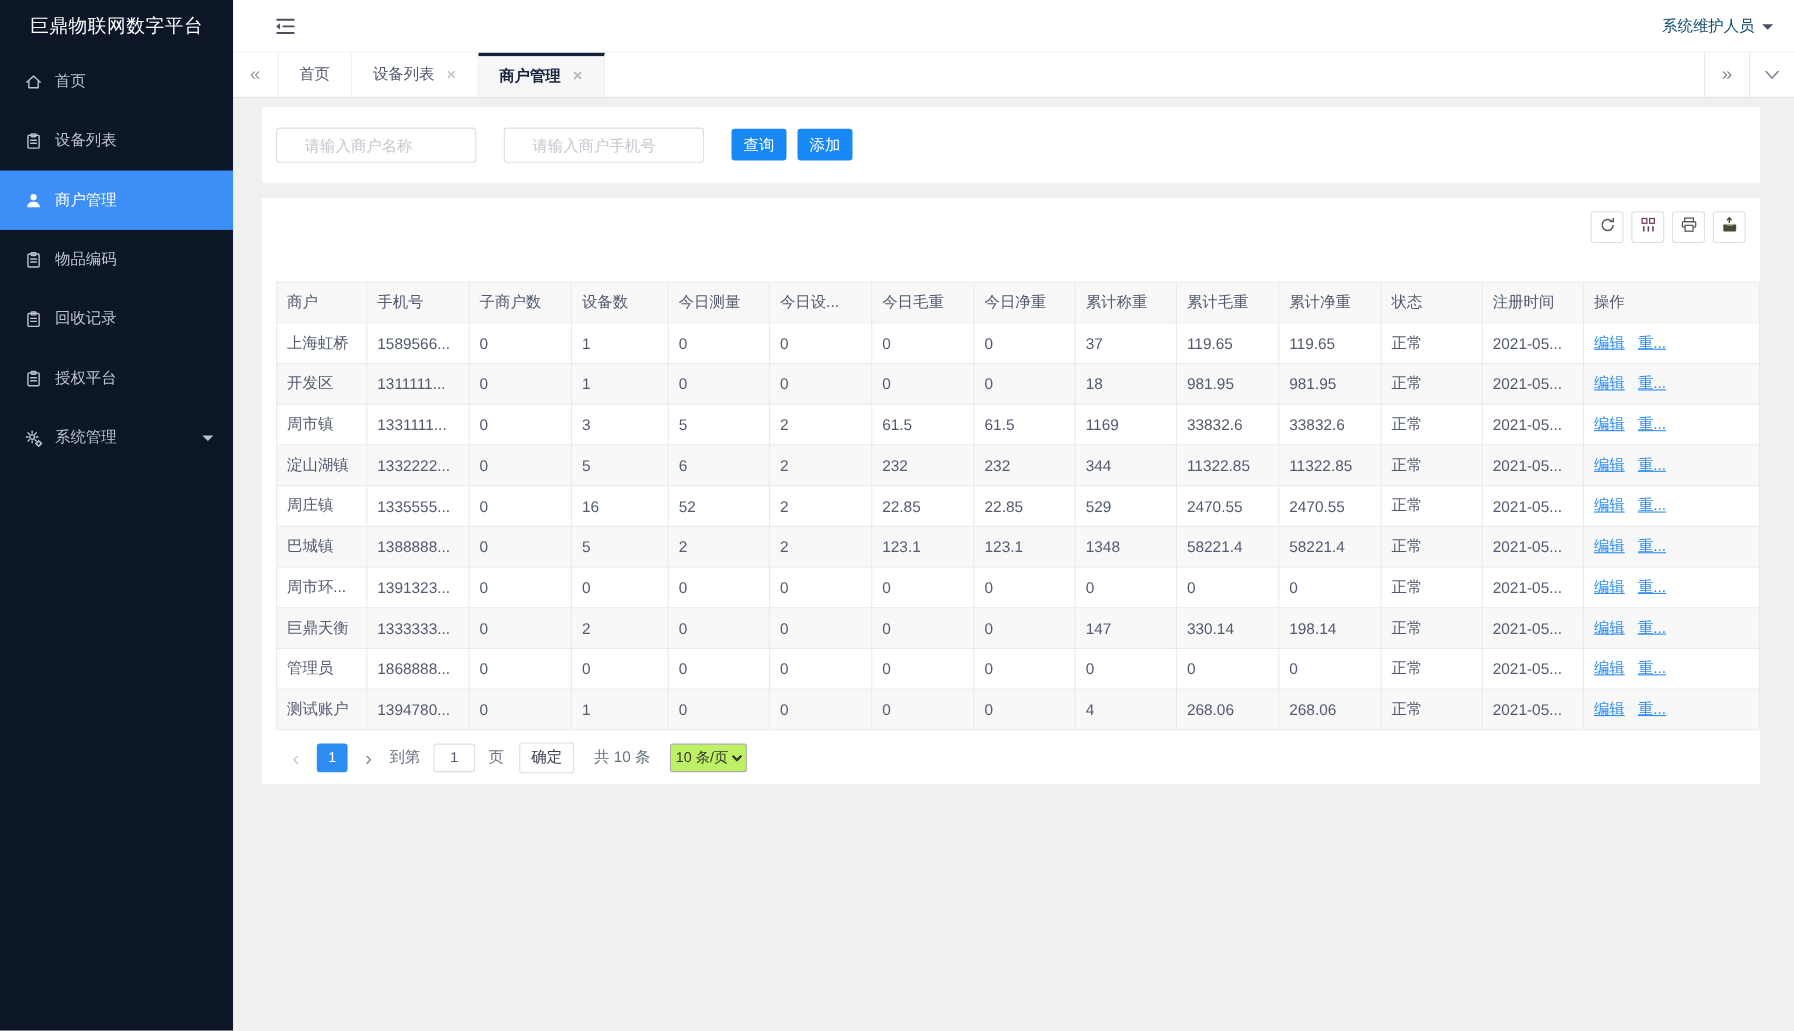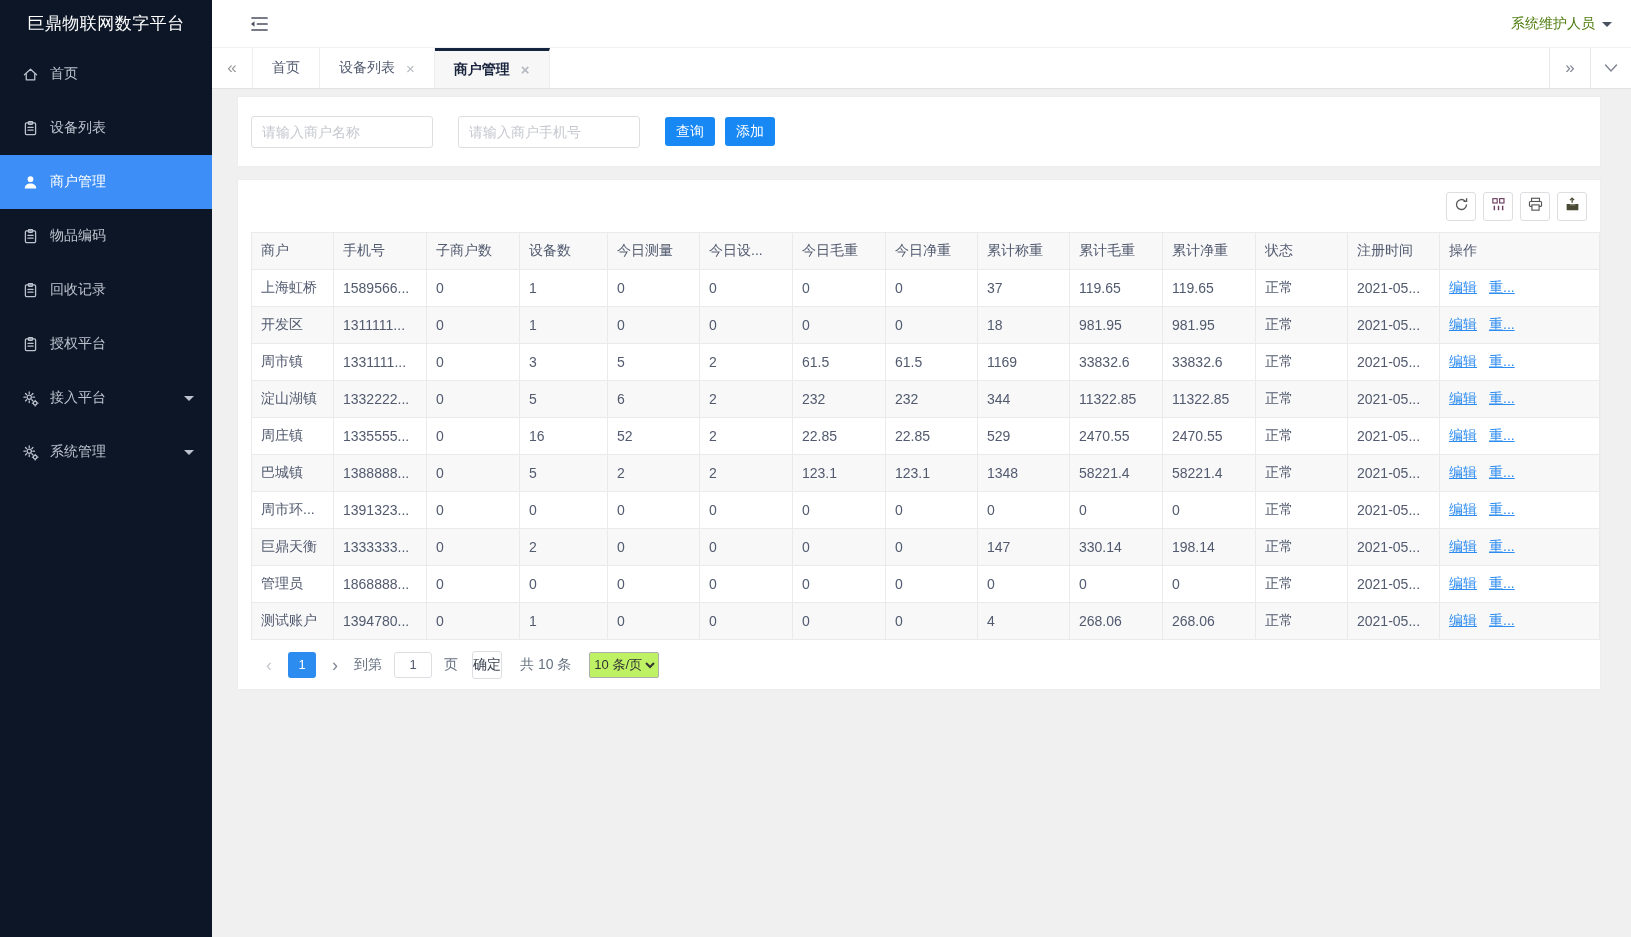--- a/index.html
+++ b/index.html
@@ -21,21 +21,21 @@
   .menu-item.active { background:var(--sidebar-active,#3d8ef7); color:#fff; }
   .mi-caret { margin-left:auto; width:0; height:0;
     border-top:5px solid currentColor; border-left:5px solid transparent; border-right:5px solid transparent; }
 
   
   .main { flex:1; display:flex; flex-direction:column; min-width:0; }
 
   .topbar { height:48px; background:#fff; display:flex; align-items:center;
     padding:0 19px 0 36px; border-bottom:1px solid #f1f1f1; flex-shrink:0; }
   .collapse-btn { width:22px; height:22px; cursor:pointer; display:inline-flex; }
-  .user { margin-left:auto; display:flex; align-items:center; gap:7px; color:#4d7c0f; cursor:pointer; }
+  .user { margin-left:auto; display:flex; align-items:center; gap:7px; color:#0c4a6e; cursor:pointer; }
   .user-caret { width:0; height:0; border-top:5px solid #495060;
     border-left:5px solid transparent; border-right:5px solid transparent; margin-top:2px; }
 
   .tabbar { height:41px; background:#fff; display:flex; align-items:stretch;
     border-bottom:1px solid #e2e2e2; flex-shrink:0; }
   .tab-scroll { width:40px; display:flex; align-items:center; justify-content:center;
     color:#999; font-size:17px; cursor:pointer; }
   .tabs { display:flex; border-left:1px solid #eee; }
   .tab { display:flex; align-items:center; padding:0 19px; color:#515a6e;
     border-right:1px solid #eee; cursor:pointer; white-space:nowrap; }
@@ -44,55 +44,55 @@
   .tab-ops { margin-left:auto; display:flex; }
   .tab-op { width:41px; display:flex; align-items:center; justify-content:center;
     border-left:1px solid #e8e8e8; color:#808695; font-size:17px; cursor:pointer; }
 
   .content { flex:1; background:#f0f0f0; padding:7px 30px 0 25px; overflow:hidden; }
   .card { background:#fff; border:1px solid #ededed; width:100%; }
 
   
   .search-card { height:71px; display:flex; align-items:center; padding-left:13px; margin-bottom:12px; }
   .s-input { width:182px; height:32px; border:1px solid #dcdee2; border-radius:3px;
-    padding:0 10px; font-size:14px; color:#515a6e; margin-right:25px; outline:none;
+    padding:0 25px; font-size:14px; color:#515a6e; margin-right:25px; outline:none;
     font-family:"Liberation Sans","DejaVu Sans",sans-serif; }
   .s-input::placeholder { color:#c5c8ce; }
   .btn-primary { background:var(--btn-blue,#1888f5); color:#fff; border:none; border-radius:3px;
     height:29px; padding:0 11px; font-size:14px; cursor:pointer; margin-right:10px;
     font-family:"Liberation Sans","DejaVu Sans",sans-serif; }
 
   
   .table-toolbar { height:52px; display:flex; align-items:center; justify-content:flex-end;
     gap:7px; padding-right:13px; }
   .tool-btn { width:30px; height:29px; border:1px solid #dcdee2; border-radius:3px; background:#fff;
     display:flex; align-items:center; justify-content:center; cursor:pointer; }
   .tool-btn svg { width:17px; height:17px; }
 
   .table-wrap { padding:0 13px; }
-  table { width:100%; border-collapse:collapse; table-layout:fixed; font-size:14px; }
+  table { width:100%; border-collapse:collapse; table-layout:fixed; font-size:14px;margin-top:24px; }
   th { background:#f8f8f9; color:#515a6e; font-weight:normal; text-align:left; height:37px;
     padding:0 9px; border:1px solid #e8eaec; white-space:nowrap; overflow:hidden; }
   td { height:37px; padding:0 9px; border:1px solid #e8eaec; color:#515a6e;
     white-space:nowrap; overflow:hidden; background:#fff; }
   tr.striped td { background:#f8f8f9; }
   .link { color:var(--accent,#2d8cf0); text-decoration:underline; margin-right:12px; cursor:pointer; }
 
   
   .pagination { height:49px; display:flex; align-items:center; padding-left:18px; color:#515a6e; }
   .pg-arrow { width:26px; text-align:center; font-size:18px; line-height:1; cursor:pointer; }
   .pg-prev { color:#c5c8ce; }
   .pg-next { color:#808695; }
   .pg-current { min-width:28px; height:26px; line-height:26px; text-align:center;
     background:var(--accent,#2d8cf0); color:#fff; border-radius:3px; margin:0 6px; font-size:13px; cursor:pointer; }
   .pg-text { margin:0 6px; color:#657180; }
   .pg-input { width:38px; height:26px; border:1px solid #dcdee2; border-radius:3px; text-align:center;
     margin:0 6px; font-size:13px; color:#515a6e; outline:none;
     font-family:"Liberation Sans","DejaVu Sans",sans-serif; }
-  .pg-confirm { height:28px; padding:0 0; border:1px solid #dcdee2; background:#fff; border-radius:3px;
+  .pg-confirm { height:28px; padding:0 10px; border:1px solid #dcdee2; background:#fff; border-radius:3px;
     margin:0 12px 0 8px; font-size:14px; color:#3b4350; cursor:pointer;
     font-family:"Liberation Sans","DejaVu Sans",sans-serif; }
   .pg-size { height:26px; border:1px solid #adadad; border-radius:2px; font-size:13px; color:#333;
     background:#bef264; margin-left:12px; font-family:"Liberation Sans","DejaVu Sans",sans-serif; }
 </style>
 </head>
 <body>
 
 <div class="app">
 
@@ -155,32 +155,20 @@
         <div class="menu-item">
     <span class="mi-icon">
             <svg viewBox="0 0 16 16">
               <rect x="3.2" y="2.8" width="9.6" height="11" rx="1" stroke="currentColor" fill="none" stroke-width="1.2" stroke-linecap="round" stroke-linejoin="round"></rect>
               <rect x="6" y="1.6" width="4" height="2.4" rx="0.6" stroke="currentColor" fill="none" stroke-width="1.2" stroke-linecap="round" stroke-linejoin="round"></rect>
               <path d="M5.6 7h4.8M5.6 9.6h4.8" stroke="currentColor" fill="none" stroke-width="1.2" stroke-linecap="round" stroke-linejoin="round"></path>
             </svg>
           </span>
     <span class="mi-label">授权平台</span>
 
-  </div>
-        <div class="menu-item">
-    <span class="mi-icon">
-            <svg viewBox="0 0 16 16">
-              <circle cx="6.8" cy="6.8" r="2" stroke="currentColor" fill="none" stroke-width="1.2" stroke-linecap="round" stroke-linejoin="round"></circle>
-              <path d="M6.8 3.4V1.8M6.8 10.2v1.6M3.4 6.8H1.8M10.2 6.8h1.6M4.4 4.4 3.3 3.3M9.2 4.4l1.1-1.1M4.4 9.2l-1.1 1.1M9.2 9.2l1.1 1.1" stroke="currentColor" fill="none" stroke-width="1.2" stroke-linecap="round" stroke-linejoin="round"></path>
-              <circle cx="12.4" cy="12.4" r="1.7" stroke="currentColor" fill="none" stroke-width="1.2" stroke-linecap="round" stroke-linejoin="round"></circle>
-              <path d="M12.4 10.7v-.9M12.4 14.1v.9M10.7 12.4h-.9M14.1 12.4h.9" stroke="currentColor" fill="none" stroke-width="1.2" stroke-linecap="round" stroke-linejoin="round"></path>
-            </svg>
-          </span>
-    <span class="mi-label">接入平台</span>
-    <span class="mi-caret"></span>
   </div>
         <div class="menu-item">
     <span class="mi-icon">
             <svg viewBox="0 0 16 16">
               <circle cx="6.8" cy="6.8" r="2" stroke="currentColor" fill="none" stroke-width="1.2" stroke-linecap="round" stroke-linejoin="round"></circle>
               <path d="M6.8 3.4V1.8M6.8 10.2v1.6M3.4 6.8H1.8M10.2 6.8h1.6M4.4 4.4 3.3 3.3M9.2 4.4l1.1-1.1M4.4 9.2l-1.1 1.1M9.2 9.2l1.1 1.1" stroke="currentColor" fill="none" stroke-width="1.2" stroke-linecap="round" stroke-linejoin="round"></path>
               <circle cx="12.4" cy="12.4" r="1.7" stroke="currentColor" fill="none" stroke-width="1.2" stroke-linecap="round" stroke-linejoin="round"></circle>
               <path d="M12.4 10.7v-.9M12.4 14.1v.9M10.7 12.4h-.9M14.1 12.4h.9" stroke="currentColor" fill="none" stroke-width="1.2" stroke-linecap="round" stroke-linejoin="round"></path>
             </svg>
           </span>

